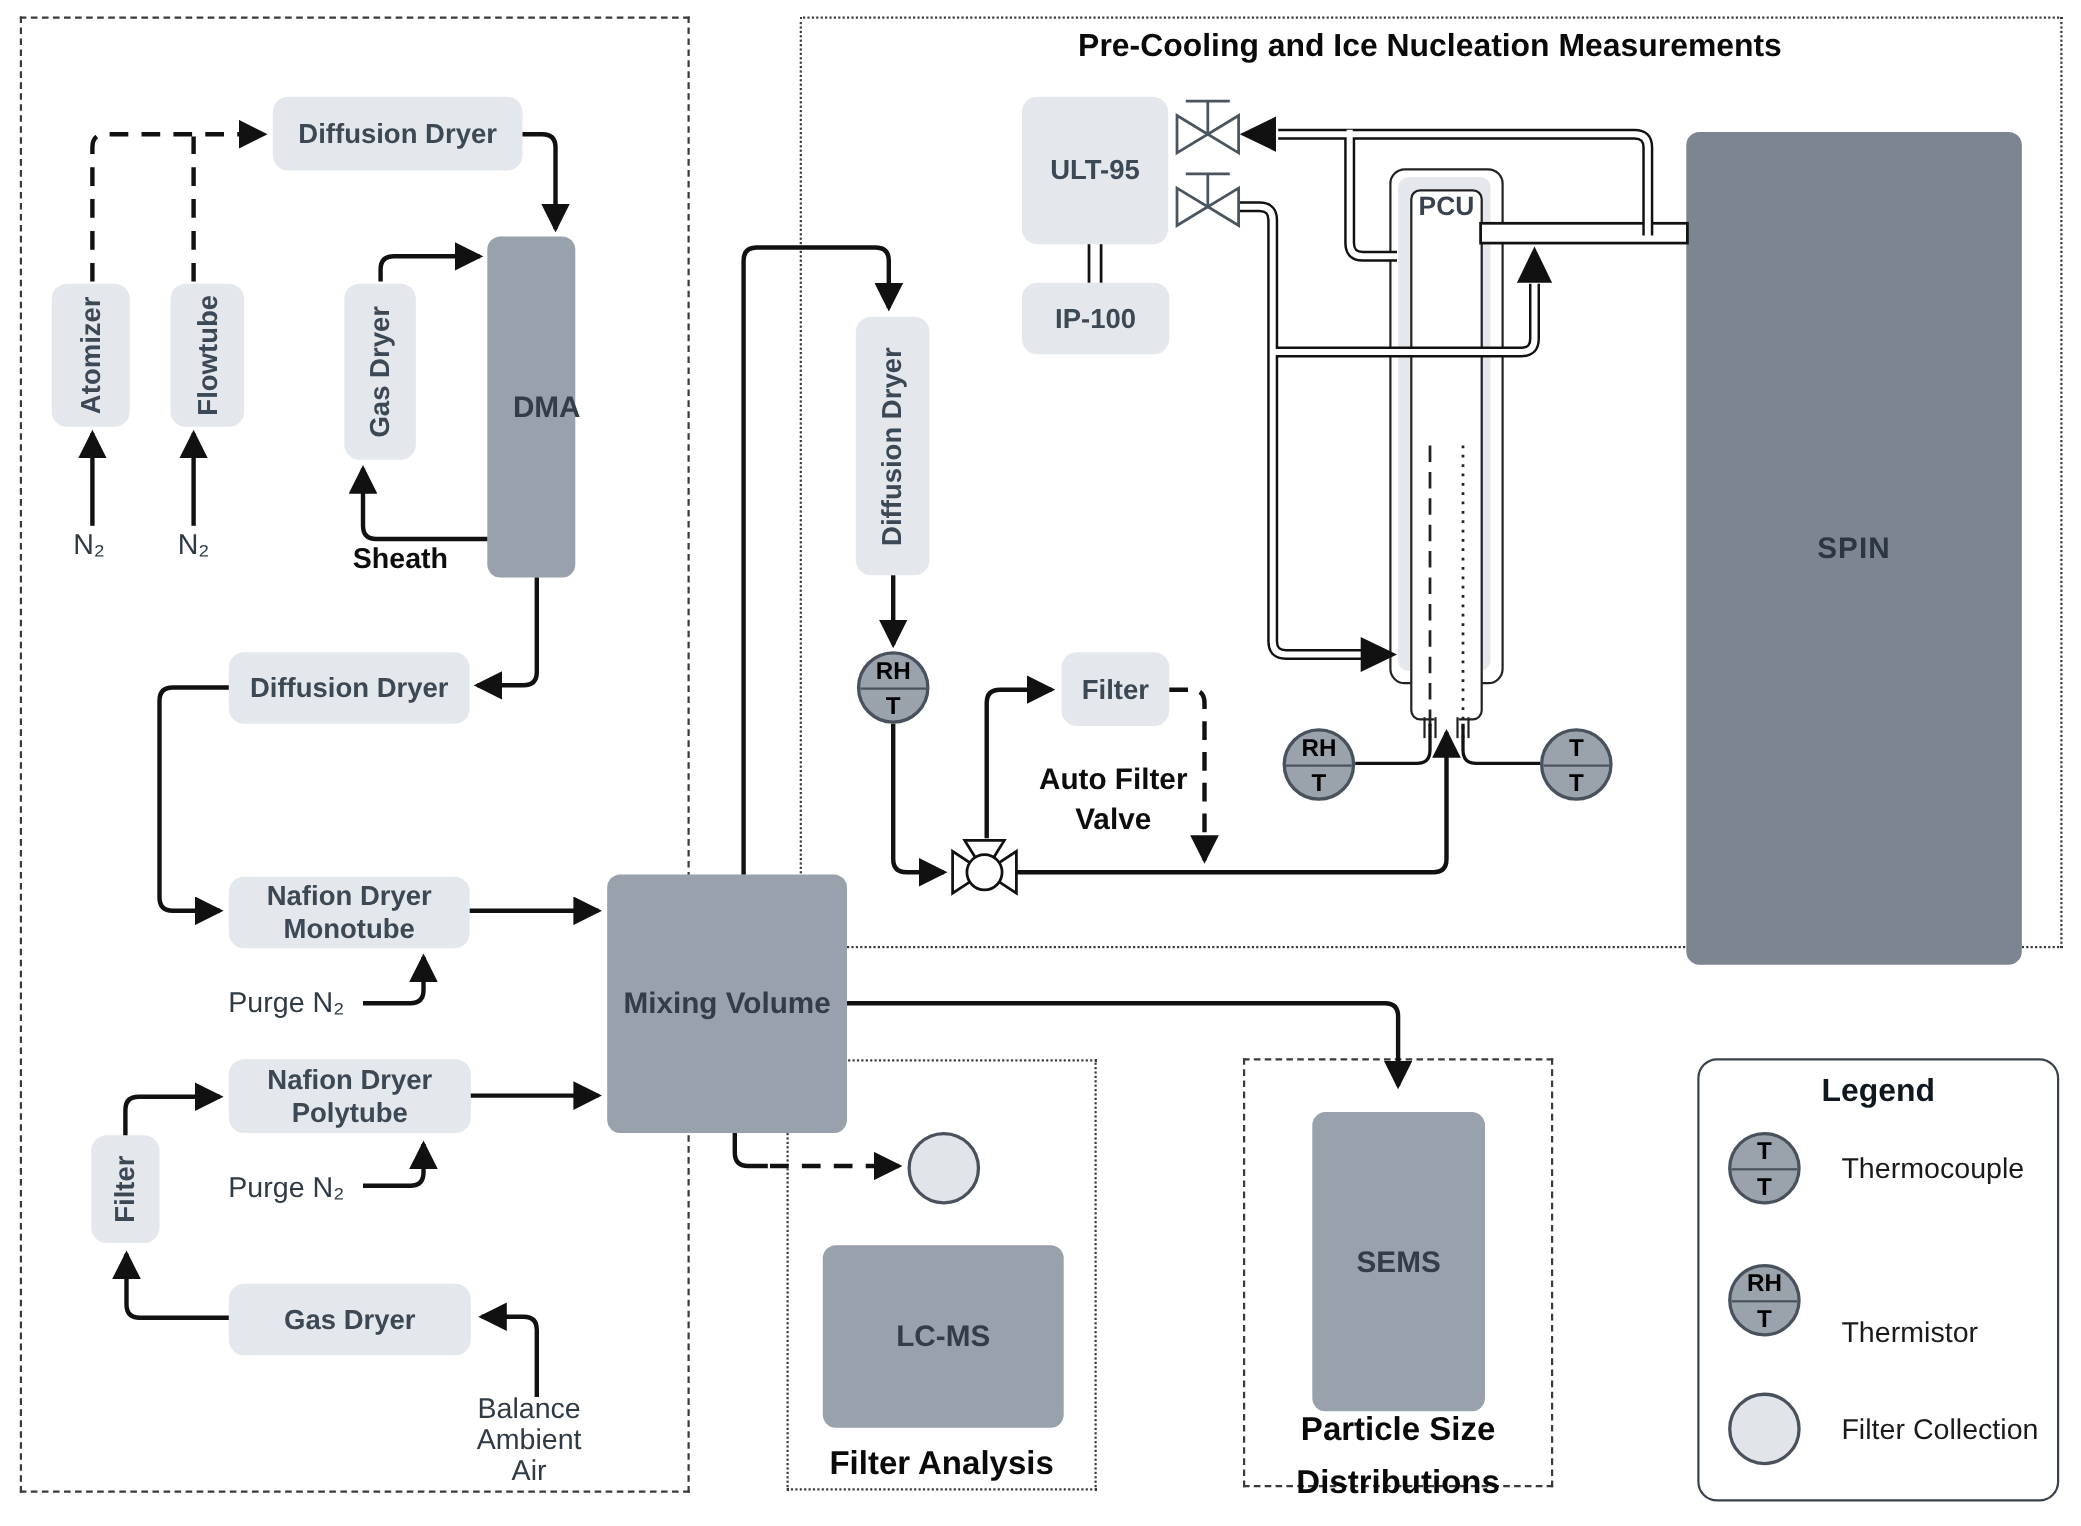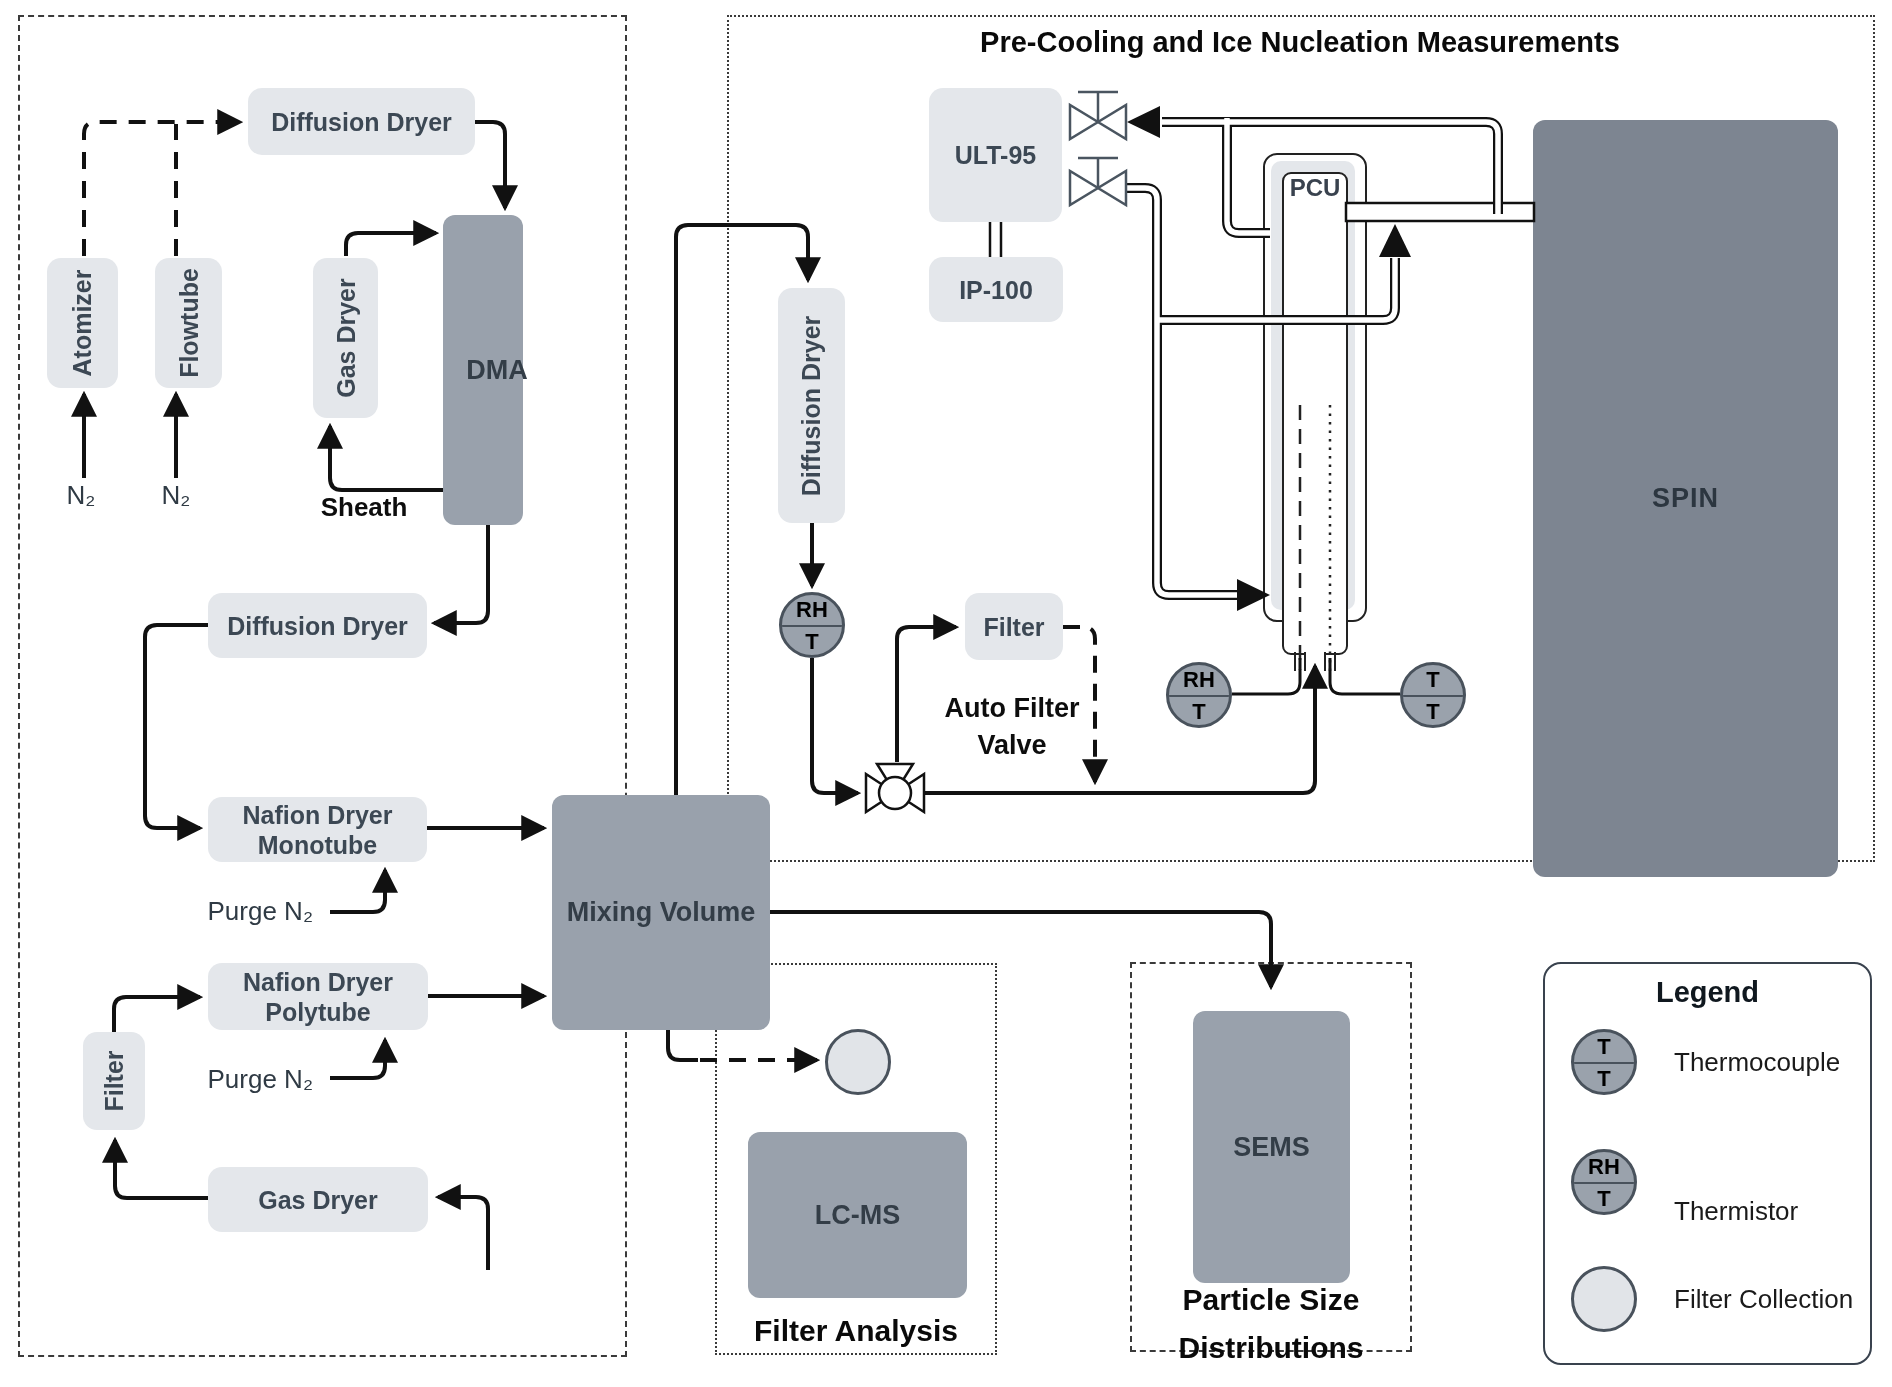--- a/index.html
+++ b/index.html
@@ -134,20 +134,25 @@
   </div>
   <div class="box dark" style="left:1193px;top:995px;width:157px;height:272px;margin-top:16px;">
     <span>SEMS</span>
   </div>
 
   <div class="ann" style="left:51px;top:480px;width:60px;">N₂</div>
   <div class="ann" style="left:146px;top:480px;width:60px;">N₂</div>
   <div class="ann-bold" style="left:314px;top:492px;width:100px;">Sheath</div>
   <div class="ann" style="left:193px;top:896px;width:120px;text-align:right;">Purge N₂</div>
   <div class="ann" style="left:193px;top:1064px;width:120px;text-align:right;">Purge N₂</div>
+  <div class="ann" style="left:411px;top:1266px;width:140px;line-height:28px;">
+    <div>Balance</div>
+    <div>Ambient</div>
+    <div>Air</div>
+  </div>
   <div class="ann-bold" style="left:920px;top:690px;width:184px;font-size:27px;line-height:37px;">
     <div>Auto Filter</div>
     <div>Valve</div>
   </div>
 
   <div class="sensor" style="left:779px;top:592px;">
     <div class="s-top">RH</div>
     <div class="s-bot">T</div>
   </div>
   <div class="sensor" style="left:1166px;top:662px;">

